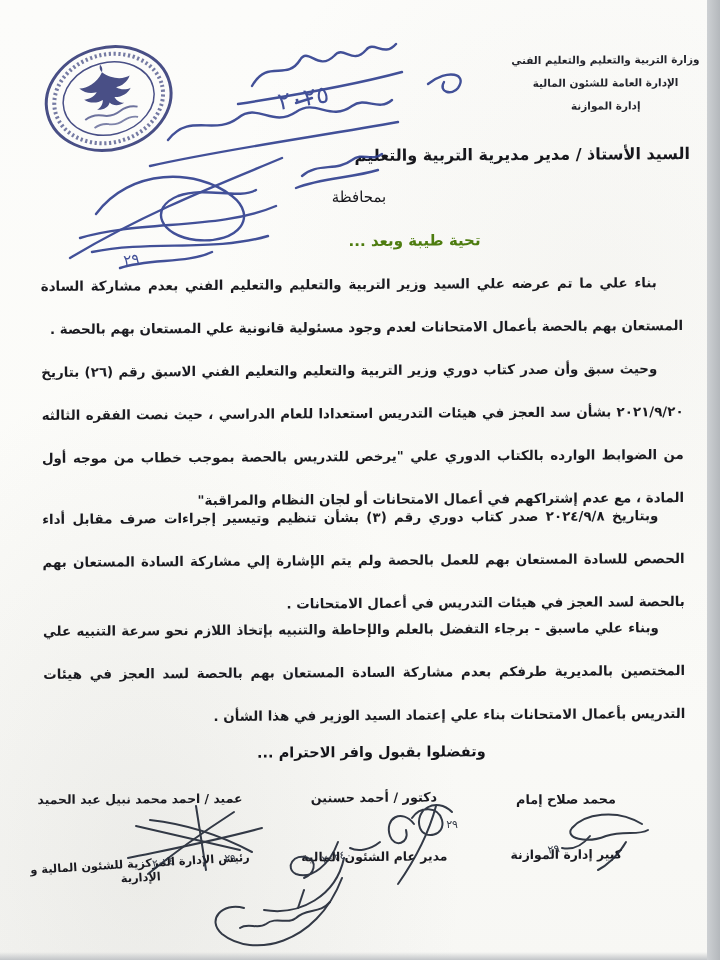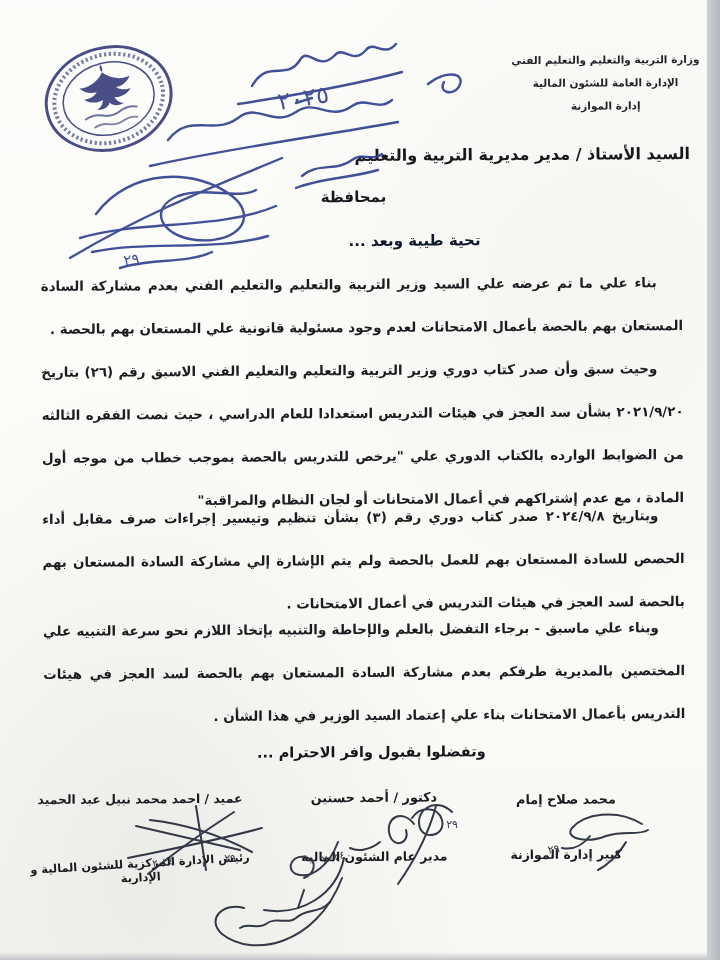--- a/index.html
+++ b/index.html
@@ -16,22 +16,22 @@
       linear-gradient(180deg,#fcfcfa 0%,#fbfbf8 60%,#f7f7f4 100%);
   }
   .edge-right{position:absolute;right:0;top:0;width:13px;height:960px;background:linear-gradient(90deg,#cdd0d3,#b4b8bc);}
   .edge-bottom{position:absolute;left:0;bottom:0;height:8px;width:707px;background:linear-gradient(180deg,rgba(190,193,196,0),#c2c5c8);}
   .tilt{position:absolute;inset:0;transform:rotate(-0.35deg);}
   .ministry{
     position:absolute;top:50px;right:14px;width:196px;text-align:center;
     direction:rtl;color:#23242b;font-size:10.5px;font-weight:700;line-height:23px;
   }
   .salute1{position:absolute;top:146px;right:28px;direction:rtl;font-size:16px;font-weight:800;color:#17171c;}
-  .salute2{position:absolute;top:188px;right:332px;direction:rtl;font-size:15px;font-weight:700;color:#17171c;}
-  .greeting{position:absolute;top:232px;right:238px;direction:rtl;font-size:15px;font-weight:800;color:#0f172a;}
+  .salute2{position:absolute;top:188px;right:332px;direction:rtl;font-size:15px;font-weight:400;color:#17171c;}
+  .greeting{position:absolute;top:232px;right:238px;direction:rtl;font-size:15px;font-weight:800;color:#4d7c0f;}
   .par{
     position:absolute;right:36px;left:42px;direction:rtl;text-align:justify;
     font-size:13.4px;font-weight:700;line-height:43px;color:#1b1b20;
     text-indent:26px;letter-spacing:-.15px;
   }
   .p1{top:250px;} .p2{top:336px;} .p3{top:483px;} .p4{top:595px;}
   .closing{position:absolute;top:744px;right:236px;direction:rtl;font-size:14.5px;font-weight:800;color:#141419;}
   .sig{position:absolute;direction:rtl;text-align:center;color:#1a1a20;font-weight:700;}
   .sig .name{font-size:12.8px;}
   .sig .title{font-size:12.4px;}

